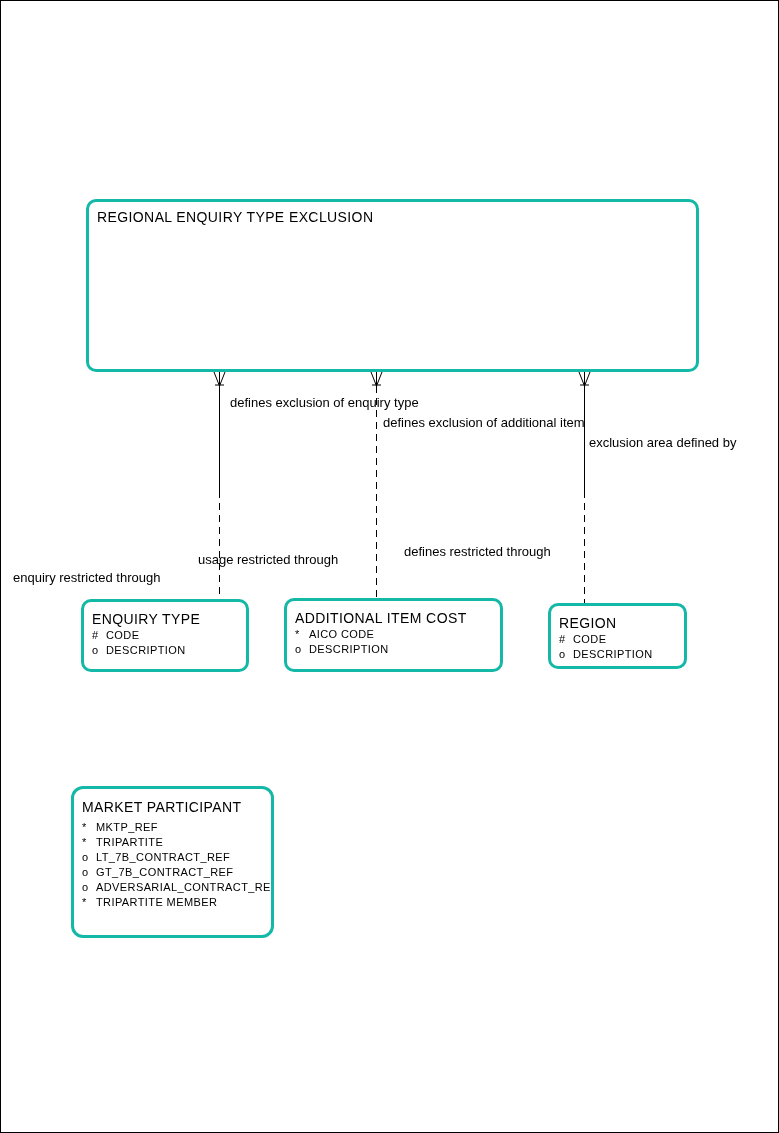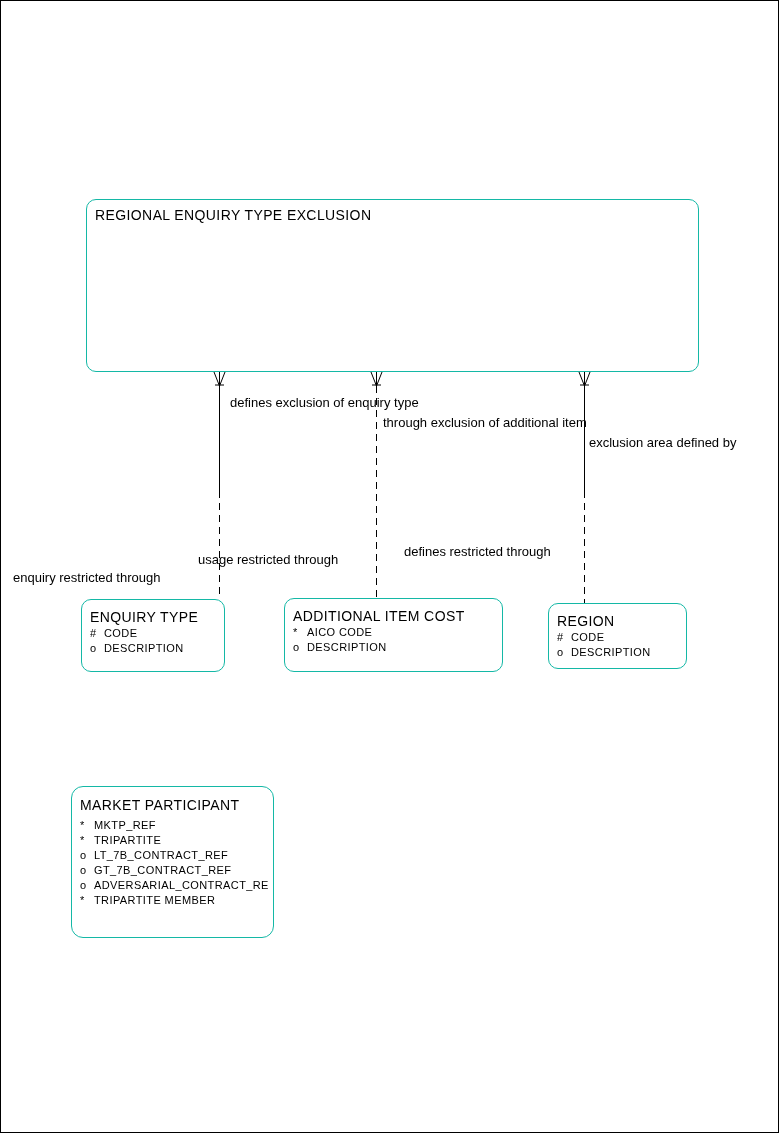--- a/index.html
+++ b/index.html
@@ -13,21 +13,21 @@
     color:#000000;
     overflow:hidden;
     margin:0 auto;
   }
   .connector-layer {
     position:absolute; left:0; top:0; width:779px; height:1133px;
     z-index:0;
   }
   .entity {
     position:absolute;
-    border:1px solid #14b8a6;
+    border:3px solid #14b8a6;
     border-radius:10px;
     background:transparent;
     box-sizing:border-box;
     padding:9px 0 0 8px;
     overflow:hidden;
     z-index:2;
   }
   .entity.filled { background:#ffffff; }
   .entity-title {
     font-size:14px;
@@ -93,27 +93,27 @@
         <line x1="579" y1="384" x2="588" y2="384"></line>
       </g>
     </g>
   </svg>
 
   <div class="entity" style="left:85px; top:198px; width:613px; height:173px; padding-top:7px;">
     <div class="root-entity-title">REGIONAL ENQUIRY TYPE EXCLUSION</div>
   </div>
 
   <div class="rel-label" style="left:229px; top:394px;">defines exclusion of enquiry type</div>
-  <div class="rel-label" style="left:382px; top:414px;">through exclusion of additional item</div>
+  <div class="rel-label" style="left:382px; top:414px;">defines exclusion of additional item</div>
   <div class="rel-label" style="left:588px; top:434px;">exclusion area defined by</div>
   <div class="rel-label" style="left:12px; top:569px;text-align:center;">enquiry restricted through</div>
   <div class="rel-label" style="left:197px; top:551px;">usage restricted through</div>
   <div class="rel-label" style="left:403px; top:543px;">defines restricted through</div>
 
-  <div class="entity filled" style="left:80px; top:598px; width:144px; height:73px;">
+  <div class="entity filled" style="left:80px; top:598px; width:168px; height:73px;">
     <div class="entity-title">ENQUIRY TYPE</div>
     <div class="attr-row">
       <span class="attr-marker">#</span><span>CODE</span>
     </div>
     <div class="attr-row">
       <span class="attr-marker">o</span><span>DESCRIPTION</span>
     </div>
   </div>
 
   <div class="entity filled" style="left:283px; top:597px; width:219px; height:74px;">

